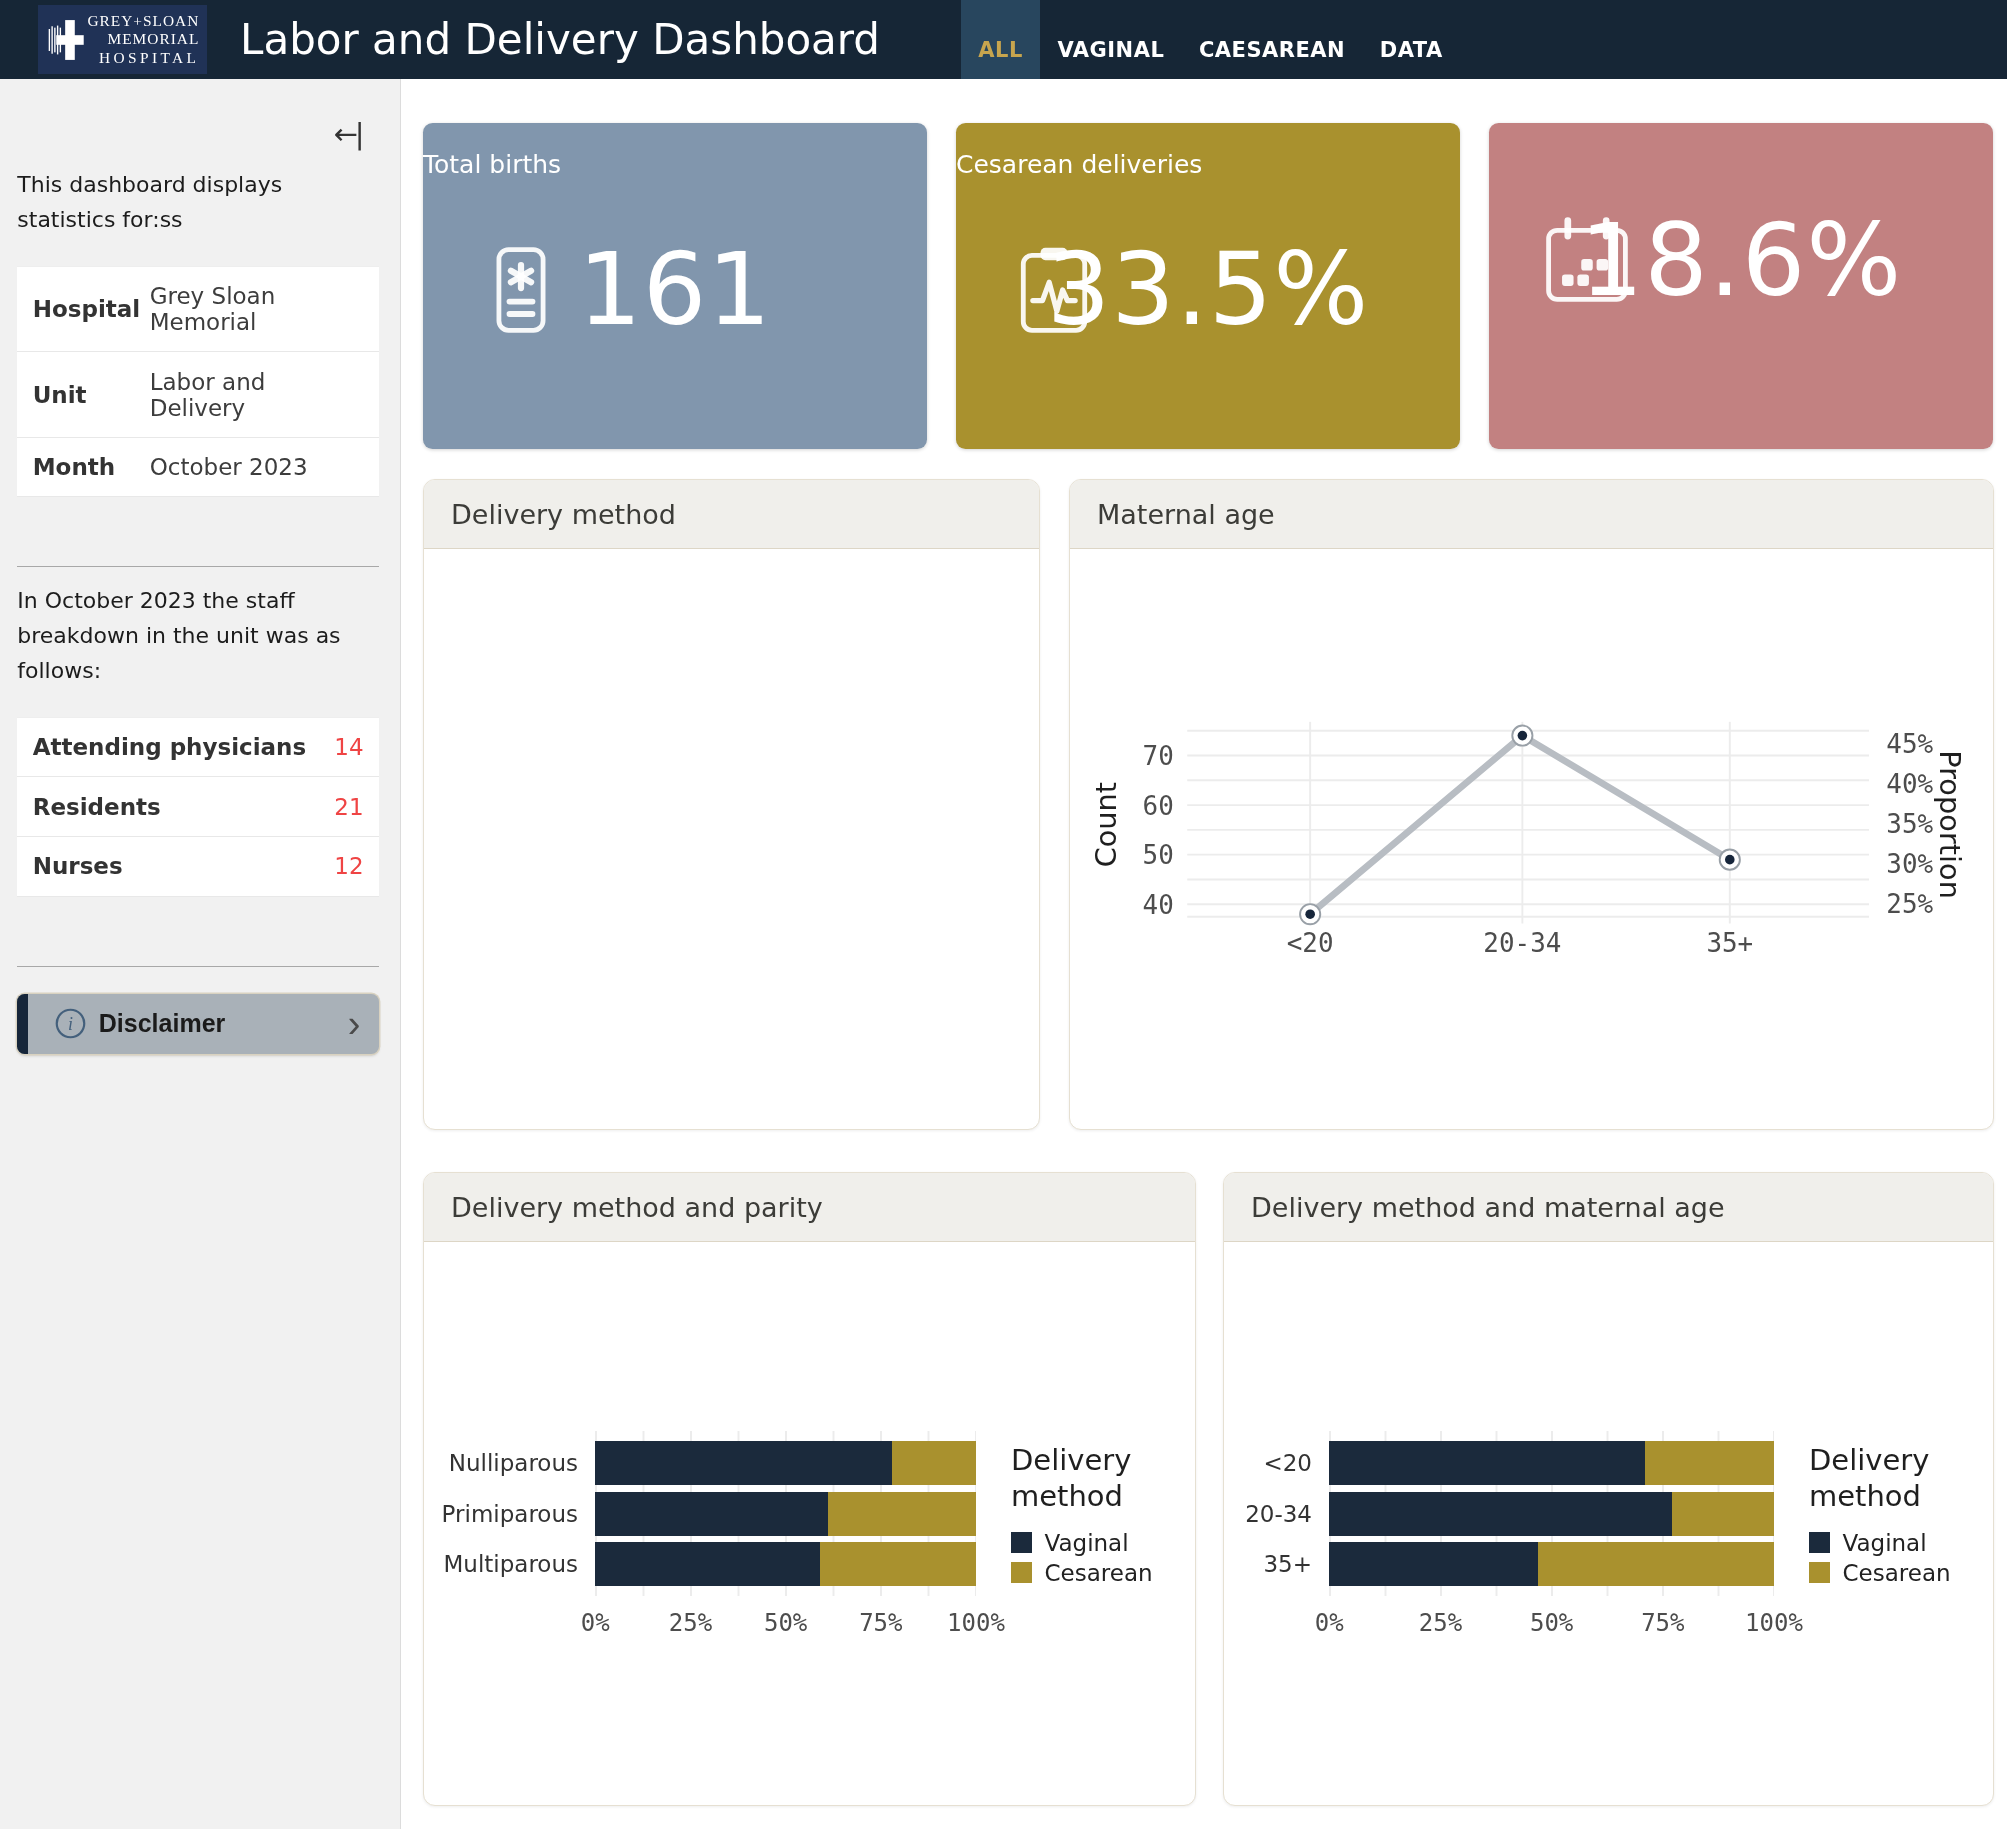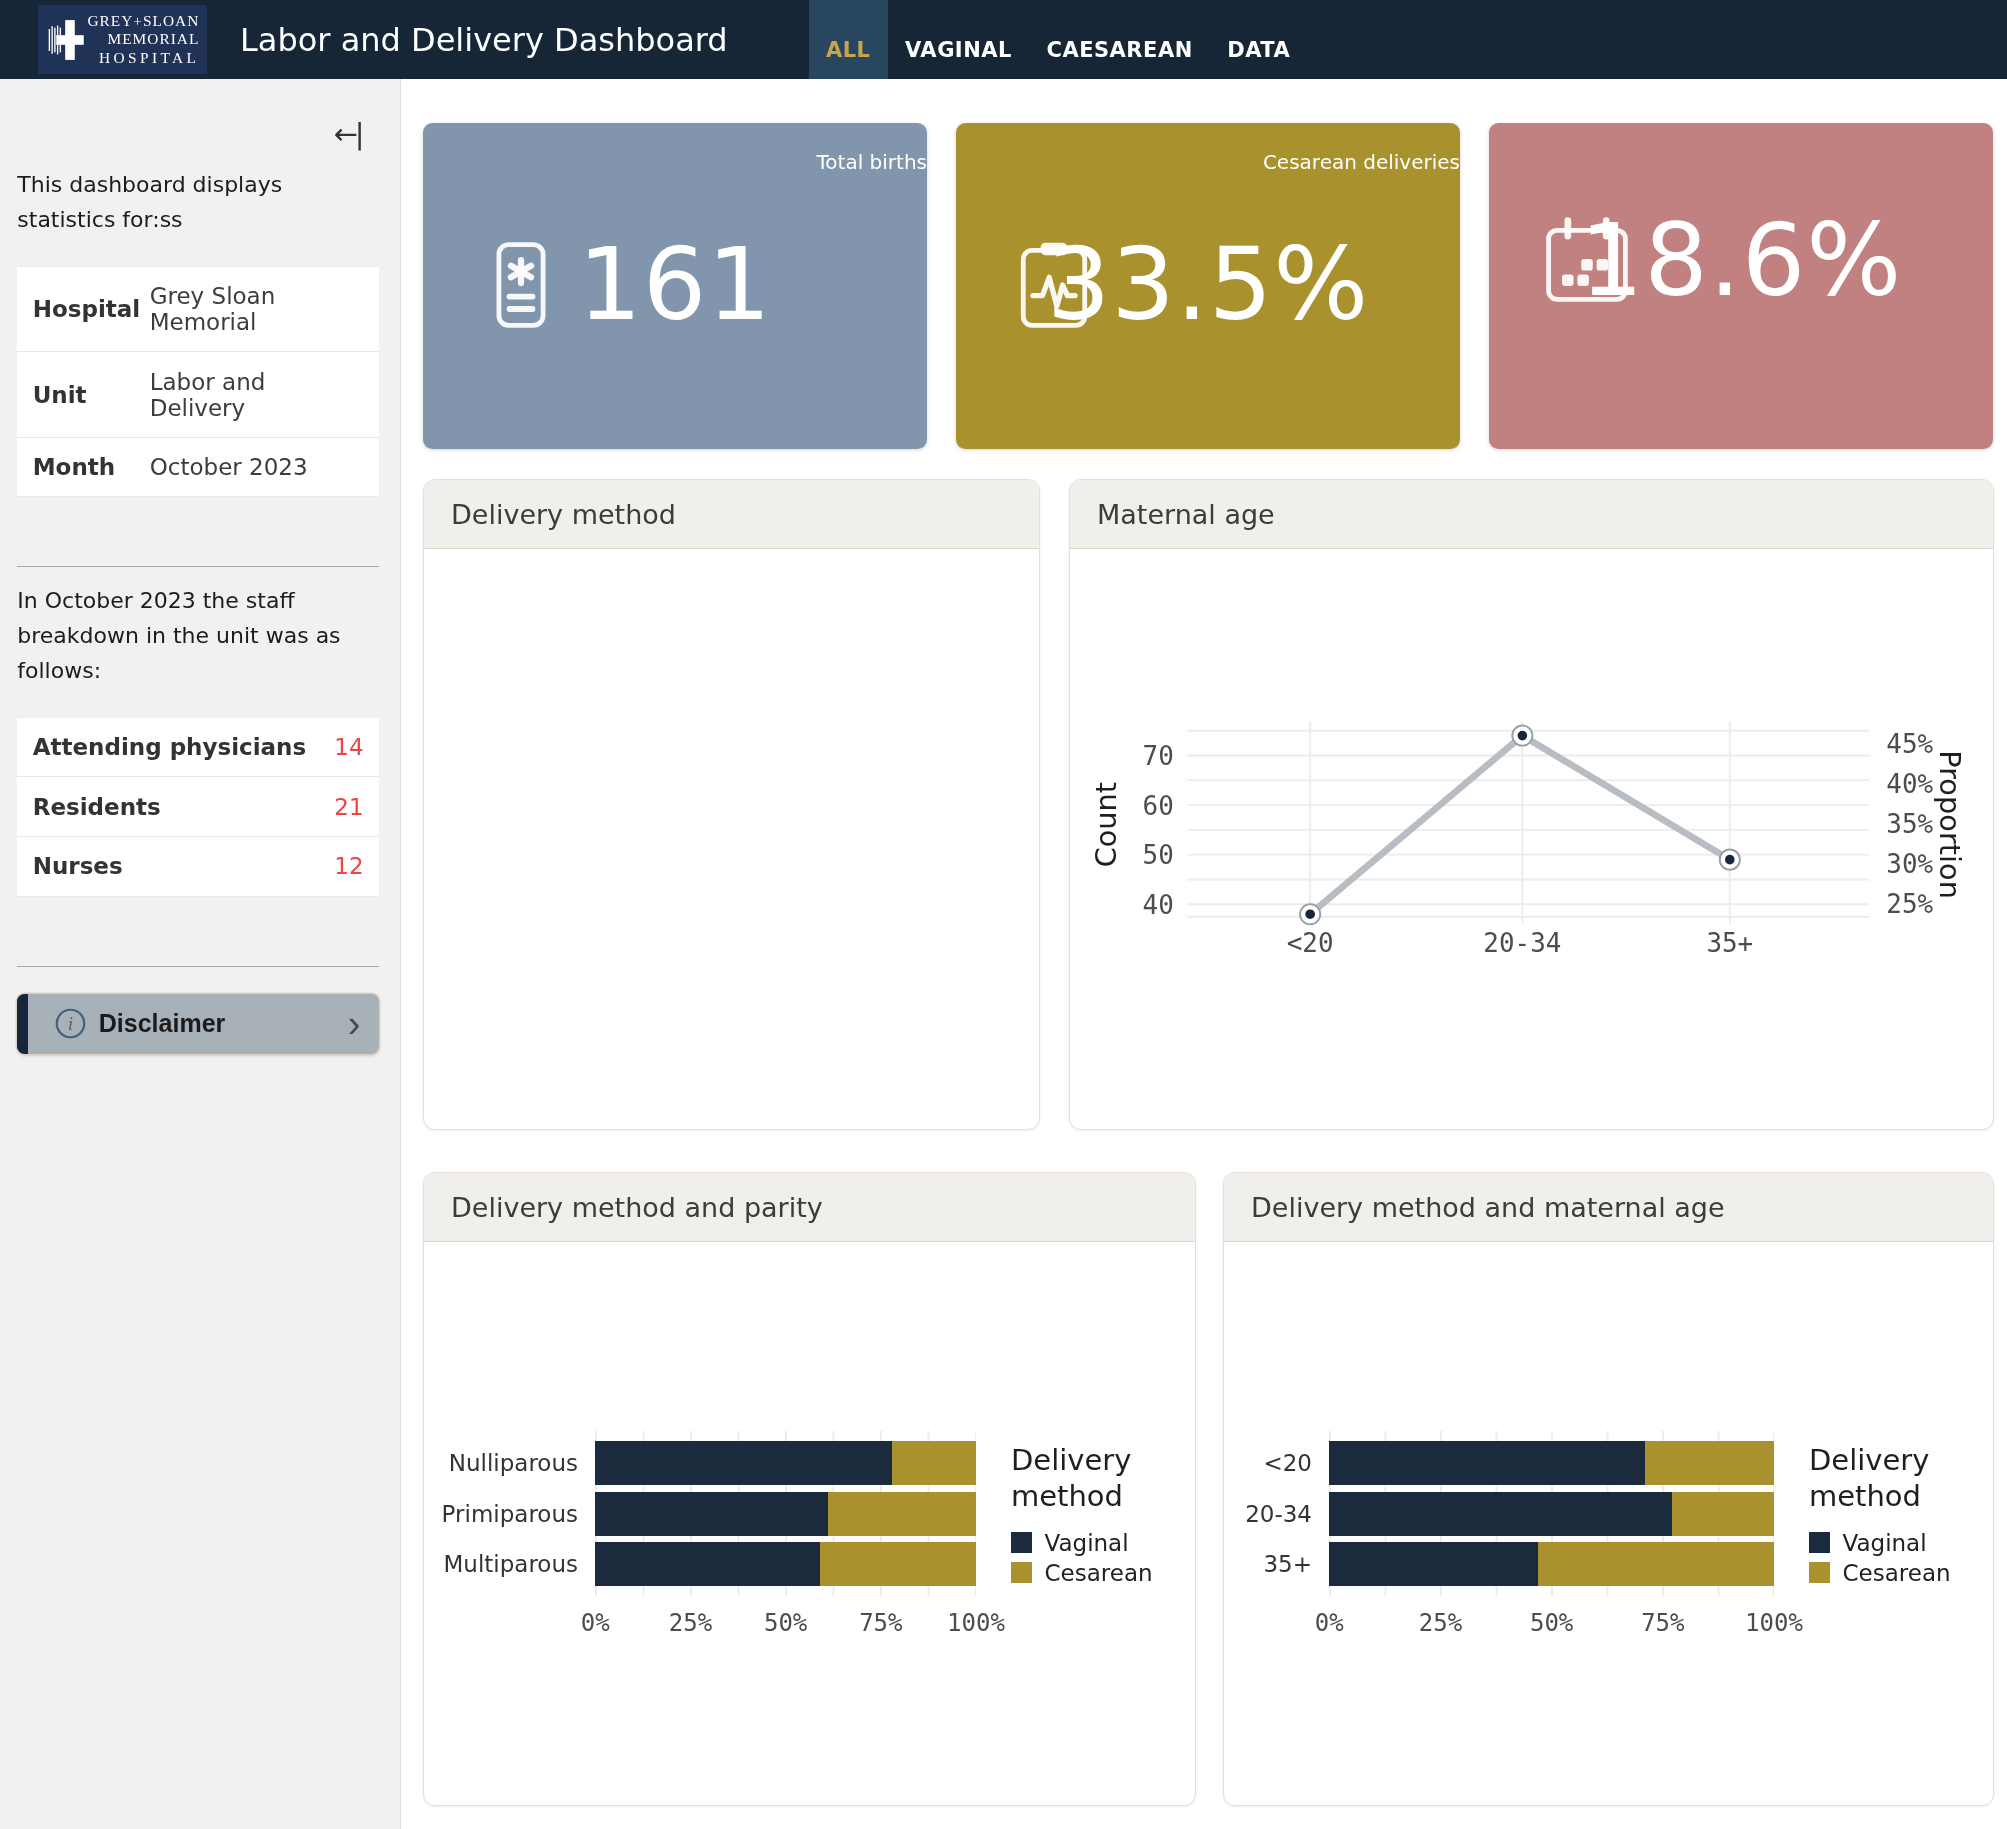--- a/index.html
+++ b/index.html
@@ -6,21 +6,21 @@
   html,body { width:2008px; height:1829px; overflow:hidden; background:#fff;
     font-family:"DejaVu Sans","Liberation Sans",sans-serif; }
 
   
   .navbar { height:79px; background:#162636; display:flex; align-items:center; }
   .logo { width:169px; height:69px; background:#203256; margin-left:38px; display:flex;
     align-items:center; padding:5.8px 7.7px 5.8px 9.6px; flex-shrink:0; }
   .logo-text { color:#fff; font-family:"Liberation Serif","DejaVu Serif",serif;
     font-size:15.4px; line-height:1.18; letter-spacing:1px; text-align:right; margin-left:0; white-space:nowrap; }
   .logo-text .l3 { letter-spacing:3.4px; }
-  .nav-title { color:#fff; font-size:32px; font-weight:500; margin-left:33px; white-space:nowrap; }
+  .nav-title { color:#fff; font-size:42px; font-weight:500; margin-left:33px; white-space:nowrap; }
   .tabs { display:flex; margin-left:81px; height:79px; }
   .tab { height:100px; display:flex; align-items:center; padding:0 17.3px; color:#fff;
     font-weight:bold; font-size:21px; letter-spacing:0.5px; cursor:pointer; }
   .tab.active { background:#28465e; color:#c7a54e; }
 
   
   .layout { display:flex; height:1750px; }
   .sidebar { width:401px; background:#f1f1f1; border-right:1px solid #dcdcdc;
     padding:17.3px 21px 0 17.3px; flex-shrink:0; }
   .collapse { text-align:right; font-size:29px; color:#333; letter-spacing:-2.9px;
@@ -42,21 +42,21 @@
   .disclaimer .accent { position:absolute; left:0; top:0; bottom:0; width:10.6px;
     background:#16263a; border-radius:7.7px 0 0 7.7px; }
   .disclaimer .dlabel { font-size:25px; font-weight:bold; color:#1b1b1b; margin-left:11.5px; }
   .disclaimer .chev { margin-left:auto; font-size:38px; font-weight:300; color:#4a4a4a; line-height:0; }
 
   
   .main { flex:1; padding:44px 14.4px 0 22px; background:#fff; }
   .vb-row { display:flex; gap:29px; }
   .vb { width:504px; height:326px; border-radius:9.6px; color:#fff; position:relative;
     padding-top:27px; box-shadow:0 1px 3.8px rgba(0,0,0,.18); }
-  .vb-title { text-align:right; font-size:20px;padding-left:27px; }
+  .vb-title { text-align:left; font-size:25px; }
   .vb-body { position:relative; height:221px; display:flex; align-items:center; justify-content:center; }
   .vb-icon { position:absolute; left:50px; top:50%; transform:translateY(-50%); width:96px; height:96px; }
   .vb-value { font-size:100px; letter-spacing:1px; }
 
   .row { display:flex; margin-top:30px; }
   .row2 { margin-top:42px; }
   .card { border:1px solid #e6e0d2; border-radius:12px; background:#fff;
     box-shadow:0 1px 2.9px rgba(0,0,0,.07); overflow:hidden; }
   .card-head { height:69px; background:#f0efeb; border-bottom:1px solid #ddd6c6;
     display:flex; align-items:center; padding-left:27px; font-size:27px; color:#3c3c38; }

